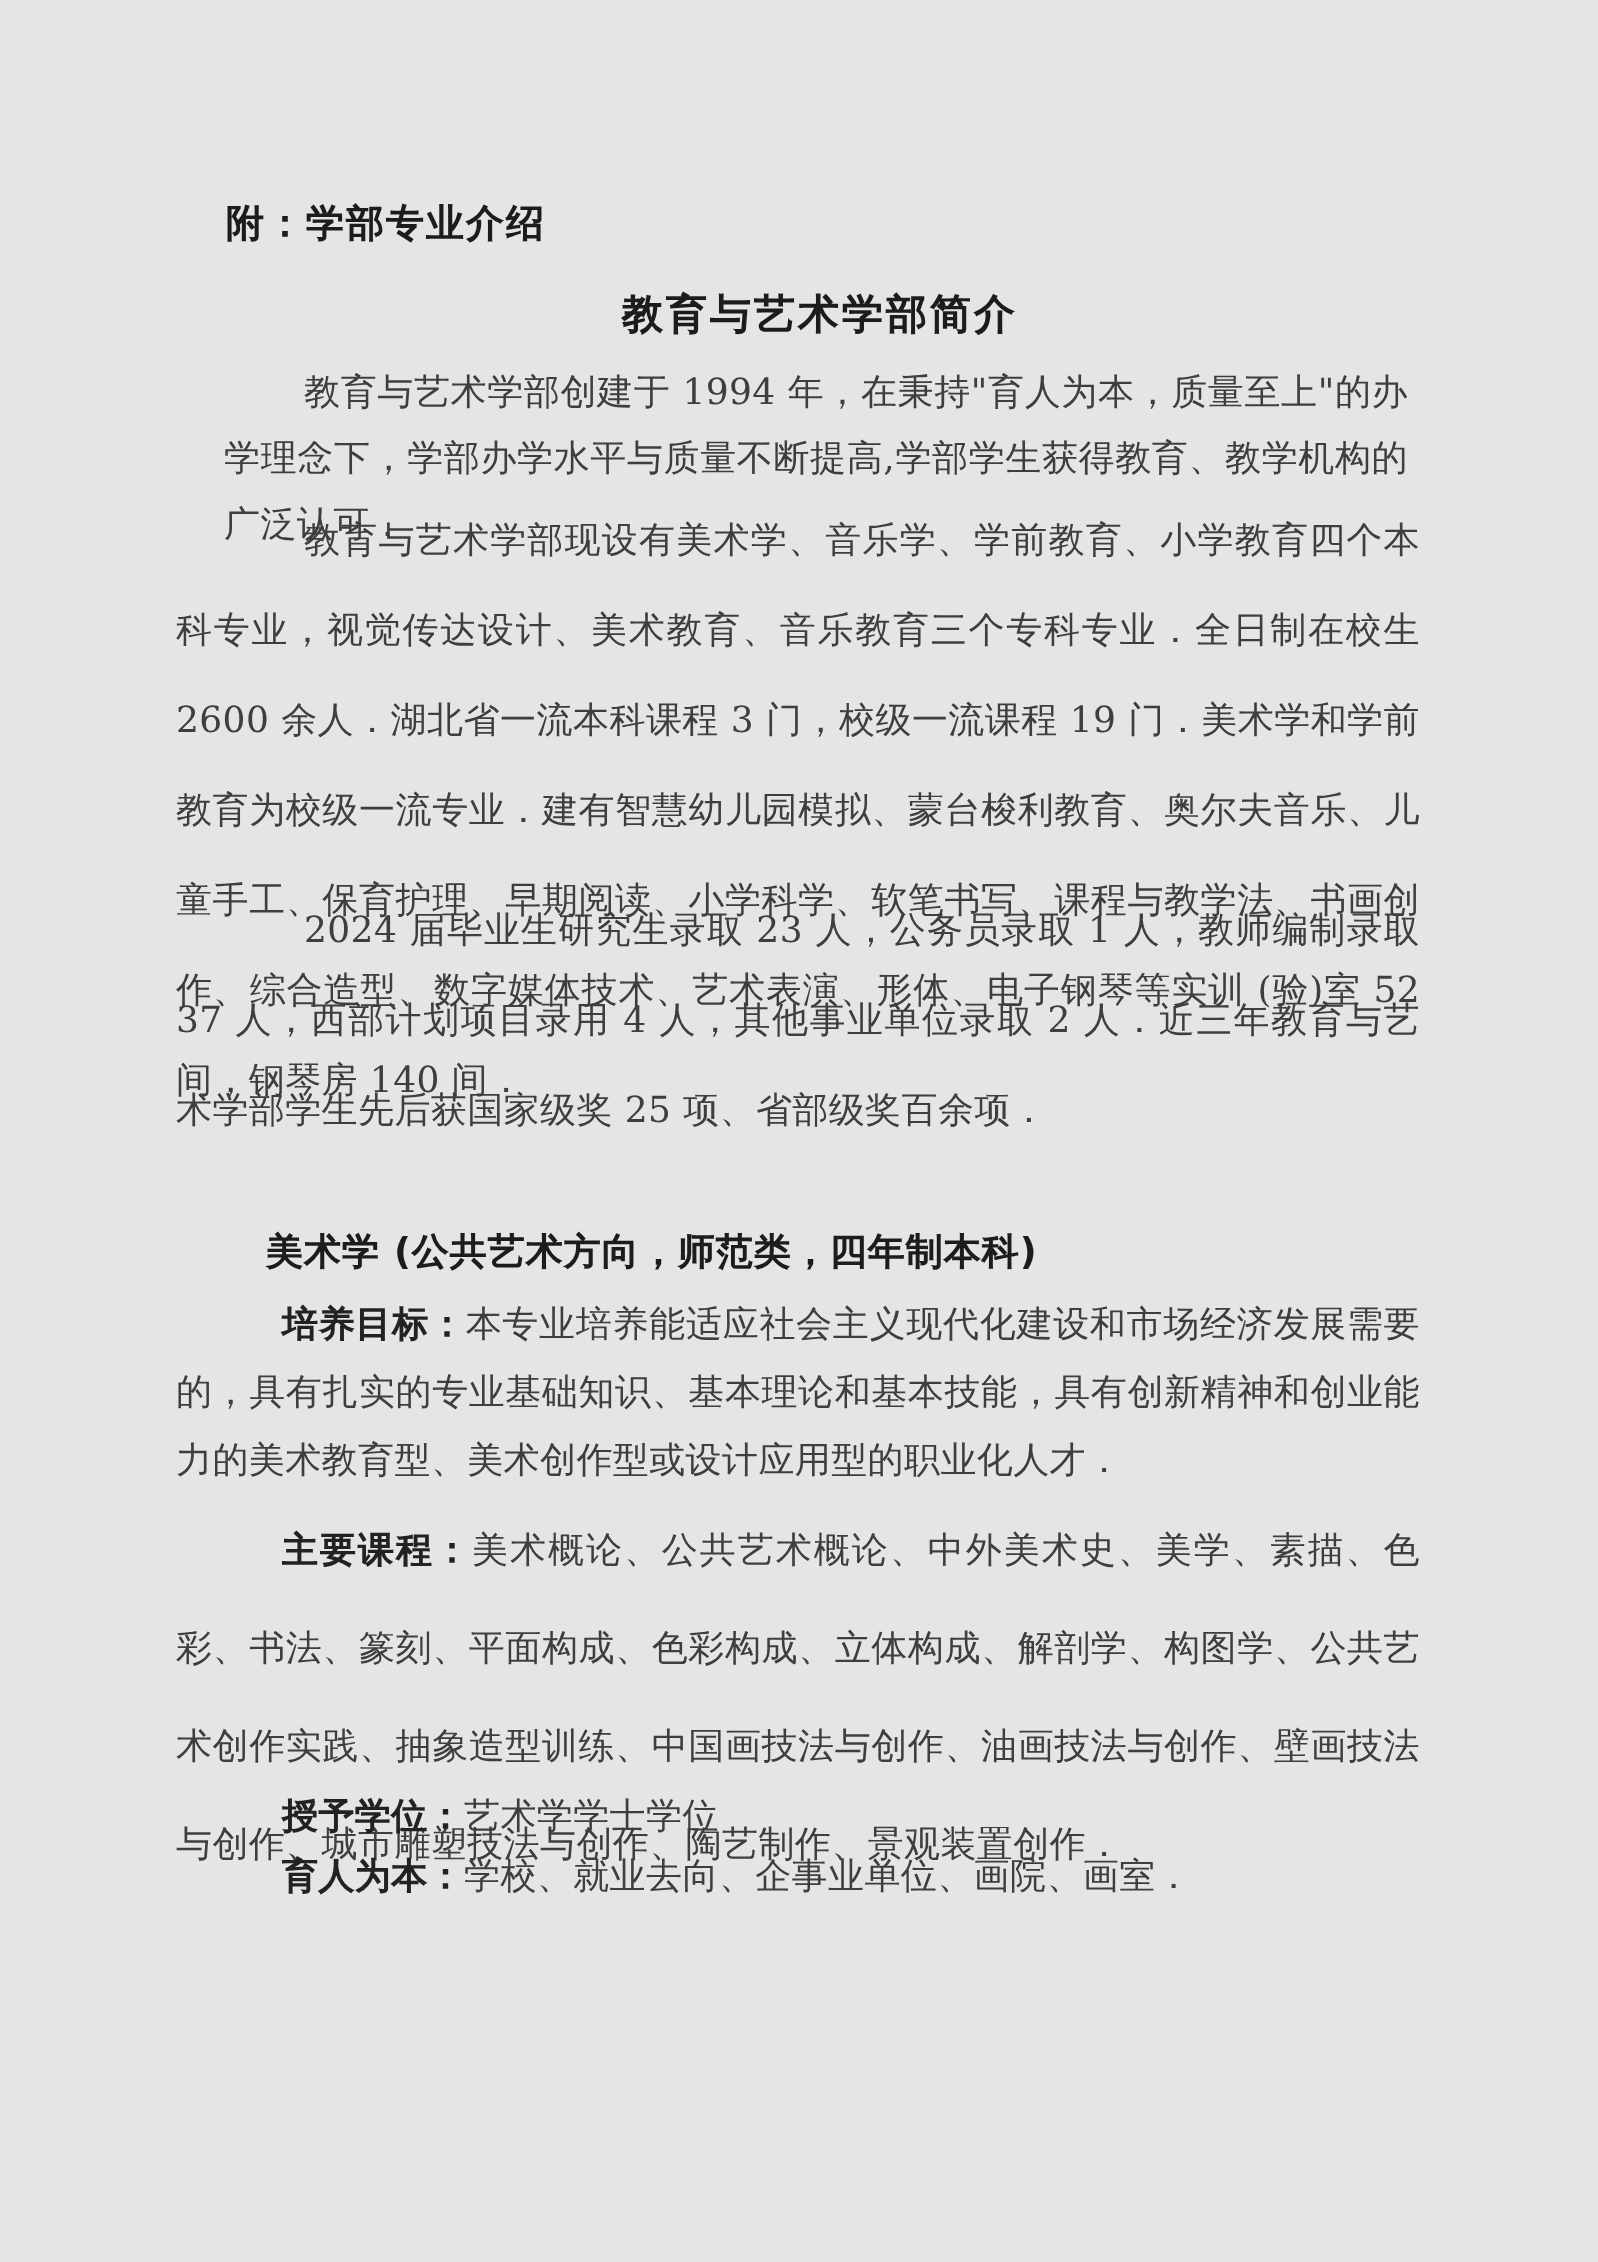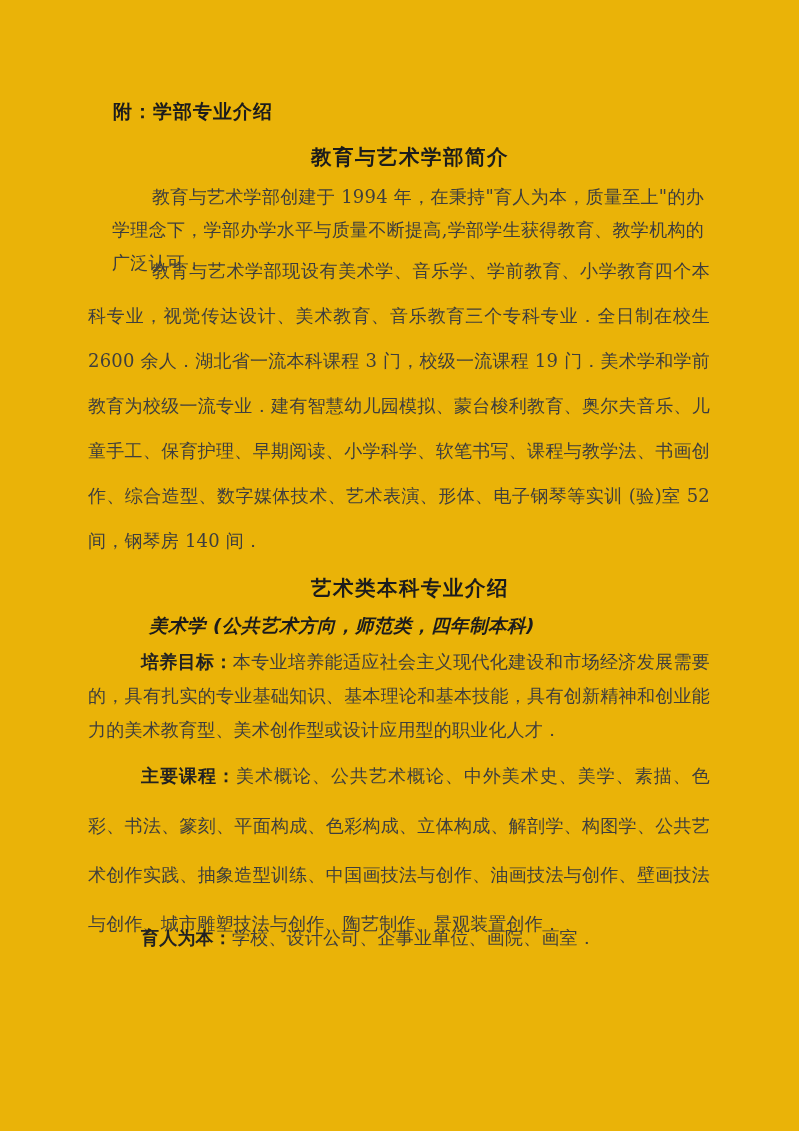--- a/index.html
+++ b/index.html
@@ -1,20 +1,20 @@
 <!DOCTYPE html>
 <html><head>
 <meta charset="utf-8">
 <style>
   html, body { margin: 0; padding: 0; background: #ffffff; }
   .page {
     position: relative;
     width: 799px;
     height: 1131px;
-    background: #eab308;
+    background: #e5e5e5;
     overflow: hidden;
     font-family: "DejaVu Serif", serif;
   }
   .heading-font {
     font-family: "DejaVu Sans", sans-serif;
     font-weight: bold;
     color: #1c1c1c;
   }
   .attachment-heading {
     position: absolute;
@@ -28,25 +28,24 @@
     left: 90px;
     width: 640px;
     text-align: center;
     font-size: 20.5px;
     letter-spacing: 1.5px;
   }
   .doc-title.t1 { top: 143px; }
   .doc-title.t2 { top: 574px; }
   .major-name {
     position: absolute;
-    left: 149px;
+    left: 133px;
     top: 613px;
     font-size: 18.5px;
     letter-spacing: 0.5px;
-    font-style: italic;
   }
   .para {
     position: absolute;
     left: 88px;
     width: 622px;
     margin: 0;
     font-size: 18px;
     line-height: 45px;
     text-align: justify;
     color: #3e3e3e;
@@ -71,31 +70,34 @@
 <div class="page">
 
   <div class="attachment-heading heading-font">附：学部专业介绍</div>
 
   <div class="doc-title t1 heading-font">教育与艺术学部简介</div>
 
   <p class="para p1">教育与艺术学部创建于 1994 年，在秉持"育人为本，质量至上"的办学理念下，学部办学水平与质量不断提高,学部学生获得教育、教学机构的广泛认可．</p>
 
   <p class="para p2">教育与艺术学部现设有美术学、音乐学、学前教育、小学教育四个本科专业，视觉传达设计、美术教育、音乐教育三个专科专业．全日制在校生 2600 余人．湖北省一流本科课程 3 门，校级一流课程 19 门．美术学和学前教育为校级一流专业．建有智慧幼儿园模拟、蒙台梭利教育、奥尔夫音乐、儿童手工、保育护理、早期阅读、小学科学、软笔书写、课程与教学法、书画创作、综合造型、数字媒体技术、艺术表演、形体、电子钢琴等实训 (验)室 52 间，钢琴房 140 间．</p>
 
+  <p class="para p3">2024 届毕业生研究生录取 23 人，公务员录取 1 人，教师编制录取 37 人，西部计划项目录用 4 人，其他事业单位录取 2 人．近三年教育与艺术学部学生先后获国家级奖 25 项、省部级奖百余项．</p>
 
-  <div class="doc-title t2 heading-font">艺术类本科专业介绍</div>
 
   <div class="major-name heading-font">美术学 (公共艺术方向，师范类，四年制本科)</div>
 
   <p class="para p4">
     <span class="field-label">培养目标：</span><span>本专业培养能适应社会主义现代化建设和市场经济发展需要的，具有扎实的专业基础知识、基本理论和基本技能，具有创新精神和创业能力的美术教育型、美术创作型或设计应用型的职业化人才．</span>
   </p>
 
   <p class="para p5">
     <span class="field-label">主要课程：</span><span>美术概论、公共艺术概论、中外美术史、美学、素描、色彩、书法、篆刻、平面构成、色彩构成、立体构成、解剖学、构图学、公共艺术创作实践、抽象造型训练、中国画技法与创作、油画技法与创作、壁画技法与创作、城市雕塑技法与创作、陶艺制作、景观装置创作．</span>
   </p>
 
+  <p class="para p6">
+    <span class="field-label">授予学位：</span><span>艺术学学士学位</span>
+  </p>
 
   <p class="para p7">
-    <span class="field-label">育人为本：</span><span>学校、设计公司、企事业单位、画院、画室．</span>
+    <span class="field-label">育人为本：</span><span>学校、就业去向、企事业单位、画院、画室．</span>
   </p>
 
 </div>
 
 </body></html>

